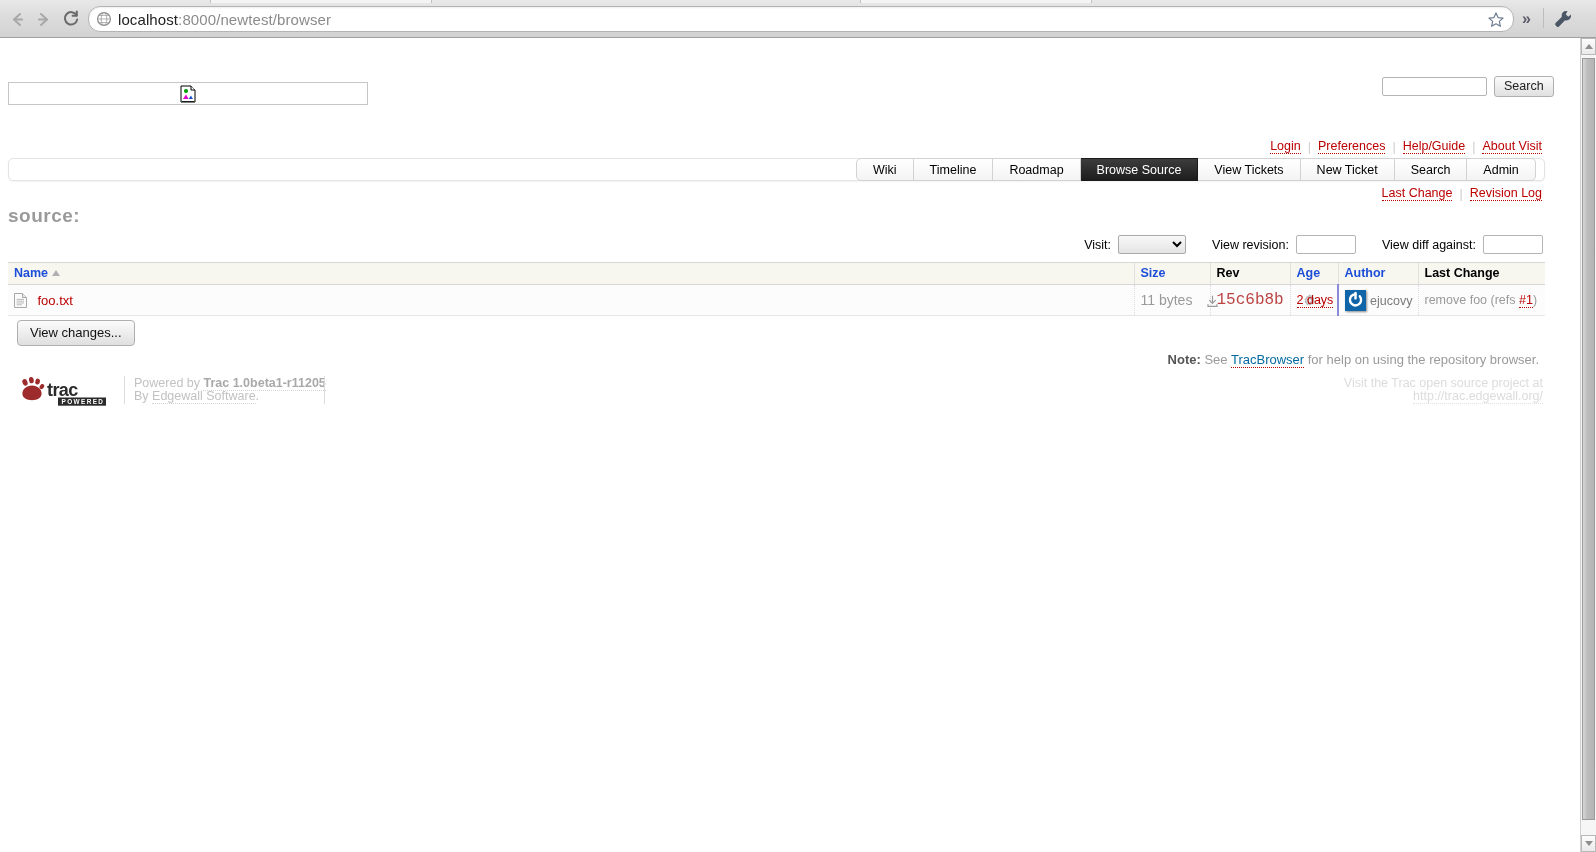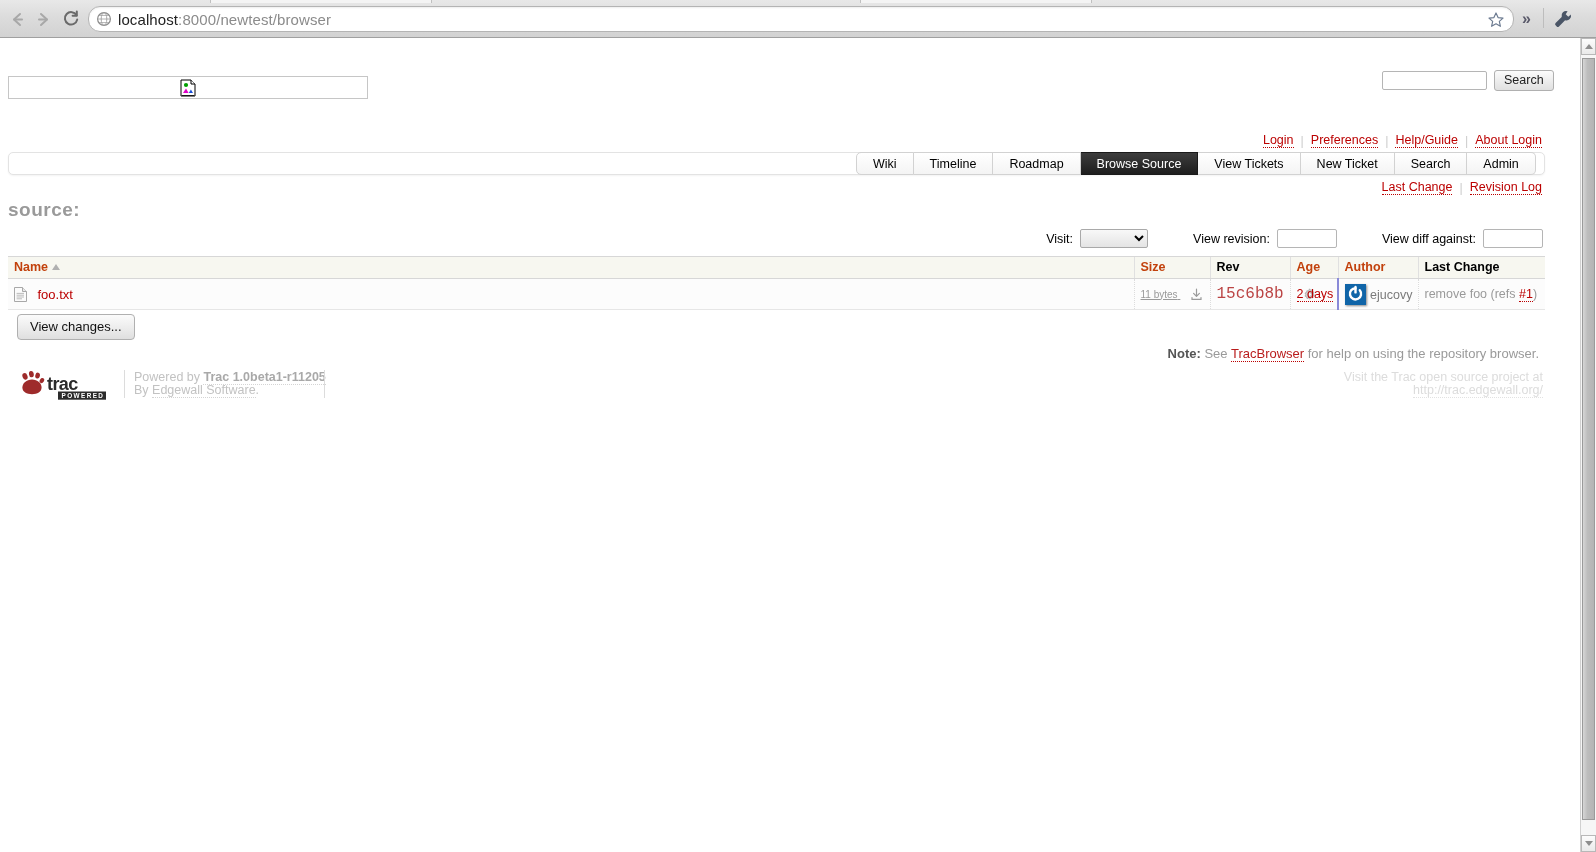--- a/index.html
+++ b/index.html
@@ -148,21 +148,21 @@
     height: 762px;
     background: linear-gradient(to right,#d6d6d6,#bdbdbd 40%,#b4b4b4);
     border: 1px solid #9a9a9a;
     box-sizing: border-box;
   }
 
   
   #page {
     position: absolute;
     left: 0;
-    top: 38px;
+    top: 44px;
     width: 1579px;
     height: 710px;
     background: #fff;
     overflow: hidden;
   }
 
   
   #banner-logo-box {
     position: absolute;
     left: 8px;
@@ -304,21 +304,20 @@
     right: 36px;
     top: 191px;
     display: flex;
     align-items: center;
     font-size: 12.5px;
     gap: 0;
   }
   #rev-controls label {
     margin-right: 7px;
     color: #000;
-    margin-left: 19px;
   }
   #rev-controls .grp { display: flex; align-items: center; margin-left: 26px; }
   #rev-controls .grp:first-child { margin-left: 0; }
   #visit-select {
     width: 68px;
     height: 19px;
     font-family: "Liberation Sans", sans-serif;
     font-size: 11px;
     border: 1px solid #a9a9a9;
     background: linear-gradient(to bottom,#f8f8f8,#e4e4e4);
@@ -352,21 +351,21 @@
     font-size: 12.5px;
     font-weight: bold;
     background: #f7f7f0;
     border-top: 1px solid #d7d7d7;
     border-bottom: 1px solid #d7d7d7;
     padding: 3px 6px 4px;
     white-space: nowrap;
   }
   #dirlist th.first { border-left: none; }
   #dirlist th + th { border-left: 1px solid #e0e0e0; }
-  #dirlist th a { color: #c2410c; text-decoration: none; cursor: pointer; }
+  #dirlist th a { color: #1d4ed8; text-decoration: none; cursor: pointer; }
   #dirlist th.plain { color: #000; }
   .sort-arrow {
     display: inline-block;
     width: 0; height: 0;
     border-left: 4px solid transparent;
     border-right: 4px solid transparent;
     border-bottom: 6px solid #b0b0b0;
     margin-left: 4px;
     vertical-align: 1px;
   }
@@ -382,23 +381,22 @@
   td.c-name { padding-left: 8px; }
   .file-icon { vertical-align: -3px; margin-right: 7px; }
   .name-link {
     color: #bb0000;
     text-decoration: none;
     font-size: 13px;
     cursor: pointer;
   }
   td.c-size {
     color: #999;
-    font-size: 10px;
+    font-size: 14px;
     text-align: left;
-    text-decoration: underline;
   }
   .dl-icon { margin-left: 10px; vertical-align: -3px; }
   td.c-rev {
     font-family: "Liberation Mono", monospace;
     font-size: 16px;
   }
   td.c-rev a { color: #bb4444; text-decoration: none; cursor: pointer; }
   .cog-icon { margin-left: 10px; vertical-align: -3px; }
   td.c-age a {
     color: #bb0000;
@@ -455,21 +453,21 @@
   
   #note {
     position: absolute;
     right: 40px;
     top: 308px;
     font-size: 13px;
     color: #9a9a9a;
   }
   #note b { color: #555; }
   #note a {
-    color: #b91c1c;
+    color: #0369a1;
     text-decoration: none;
     border-bottom: 1px dotted #bb0000;
     cursor: pointer;
   }
 
   
   #footer-logo {
     position: absolute;
     left: 18px;
     top: 332px;
@@ -589,21 +587,21 @@
     <button id="search-button">Search</button>
   </div>
 
   <div id="metanav">
     <a class="tlink">Login</a>
     <span class="sep">|</span>
     <a class="tlink">Preferences</a>
     <span class="sep">|</span>
     <a class="tlink">Help/Guide</a>
     <span class="sep">|</span>
-    <a class="tlink">About Login</a>
+    <a class="tlink">About Visit</a>
   </div>
 
   <div id="mainnav"></div>
   <div id="nav-tabs">
     <div class="nav-tab">Wiki</div>
     <div class="nav-tab">Timeline</div>
     <div class="nav-tab">Roadmap</div>
     <div class="nav-tab active">Browse Source</div>
     <div class="nav-tab">View Tickets</div>
     <div class="nav-tab">New Ticket</div>

